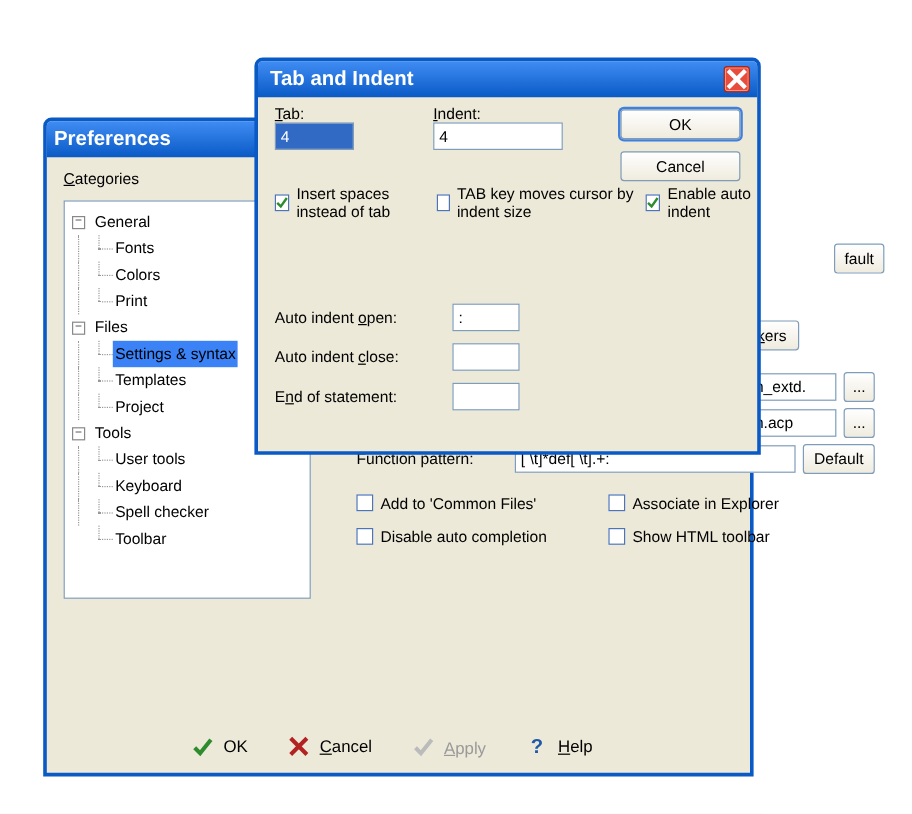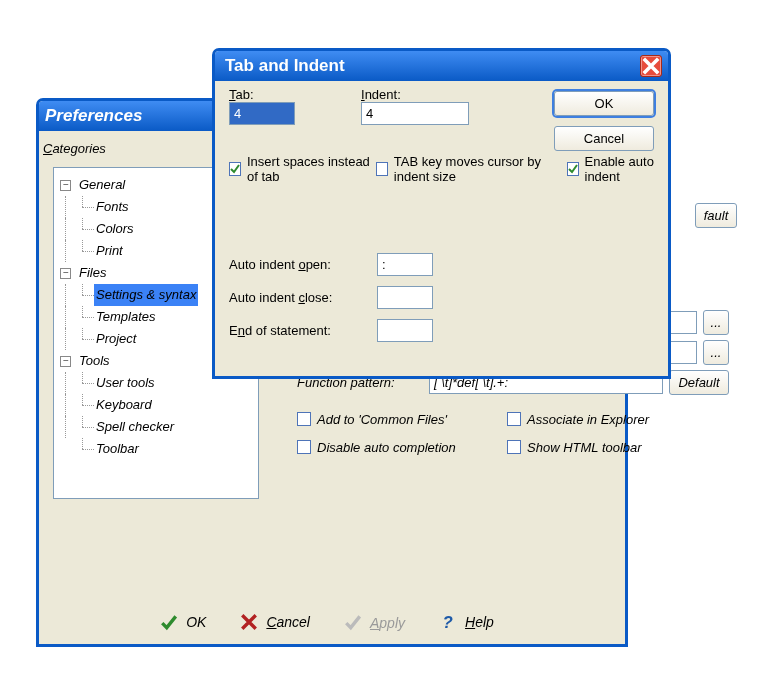--- a/index.html
+++ b/index.html
@@ -4,37 +4,36 @@
 <style>
   * { box-sizing: border-box; }
   html, body { margin:0; padding:0; width:760px; height:678px; font-family: Tahoma, sans-serif; font-size:13px; color:#000; background:#fff; }
   body { position:relative; overflow:hidden; }
 
   
   .pref-win {
     position:absolute; left:36px; top:98px; width:592px; height:549px;
     border:3px solid #0A5AC6; border-radius:7px 7px 0 0;
     background:#ECE9D8;
-    font-style:italic;
   }
   .pref-title {
     background:linear-gradient(#3F8CF3,#0A5AC6);
     height:30px; color:#fff; font-weight:bold; font-size:17px;
     display:flex; align-items:center; padding:0 6px;
     border-radius:4px 4px 0 0;
   }
   .pref-title .spacer{flex:1;}
   .close-btn {
     width:22px; height:22px; background:#E74C3C; border:1px solid #a52a1a;
     border-radius:3px; display:flex; align-items:center; justify-content:center;
     color:#fff; font-weight:bold; font-size:14px;
     box-shadow:inset 0 0 0 1px rgba(255,255,255,.4);
   }
 
-  .pref-body { padding:8px 0; height:calc(100% - 30px - 44px); }
+  .pref-body { padding:8px 10px; height:calc(100% - 30px - 44px); }
 
   .cat-label { display:inline-block; margin:2px 0 6px 4px; }
   .cat-label .ul { text-decoration:underline; }
 
   .tree {
     position:absolute; left:14px; top:66px; width:206px; height:332px;
     background:#fff; border:1px solid #7F9DB9; padding:6px 6px; overflow:hidden;
     line-height:22px;
   }
   .tree-row { display:flex; align-items:center; height:22px; white-space:nowrap; }
@@ -103,21 +102,21 @@
     display:flex; align-items:center; justify-content:center; gap:34px;
     padding-right:10px;
   }
   .bb-item { display:flex; align-items:center; gap:8px; font-size:14px; }
   .bb-item.disabled { color:#9a9a9a;align-items:flex-end; }
   .ico { width:18px; height:18px; display:inline-block; }
   .bb-item .ul{ text-decoration:underline; }
 
   
   .ti-win {
-    position:absolute; left:212px; top:48px; width:459px; height:331px;
+    position:absolute; left:212px; top:48px; width:422px; height:331px;
     border:3px solid #0A5AC6; border-radius:7px 7px 0 0;
     background:#ECE9D8; z-index:10;
   }
   .ti-title {
     background:linear-gradient(#3F8CF3,#0A5AC6);
     height:30px; color:#fff; font-weight:bold; font-size:17px;
     display:flex; align-items:center; padding:0 6px 0 10px;
     border-radius:4px 4px 0 0;
   }
   .ti-title .spacer{flex:1;}

